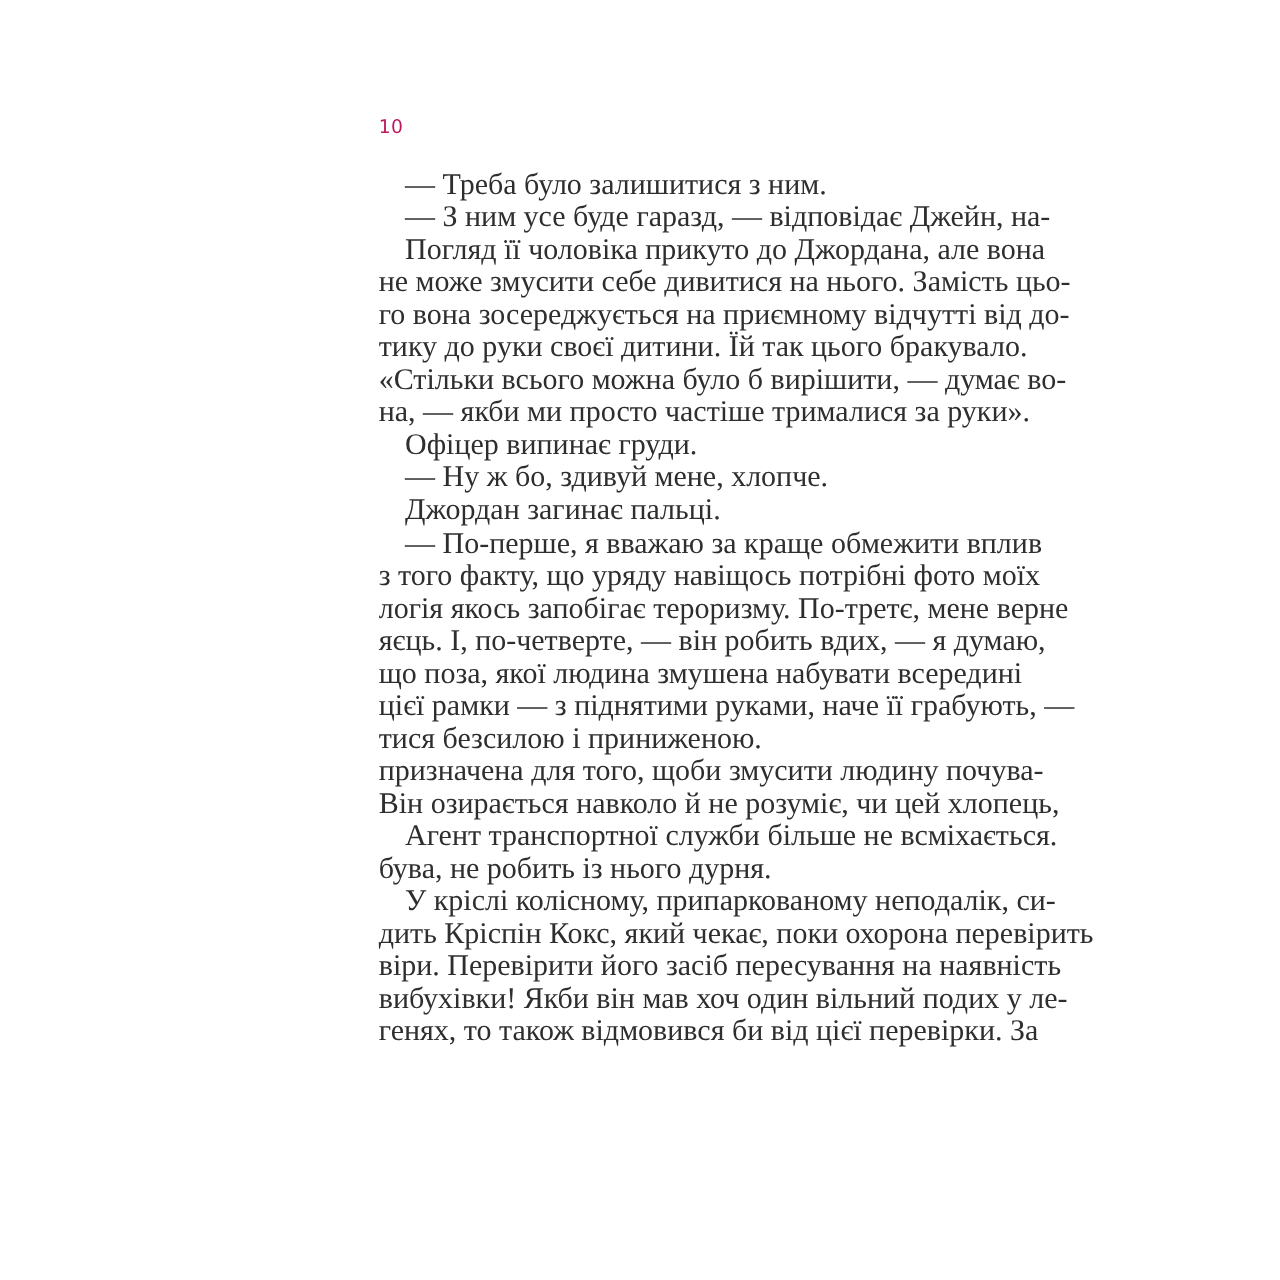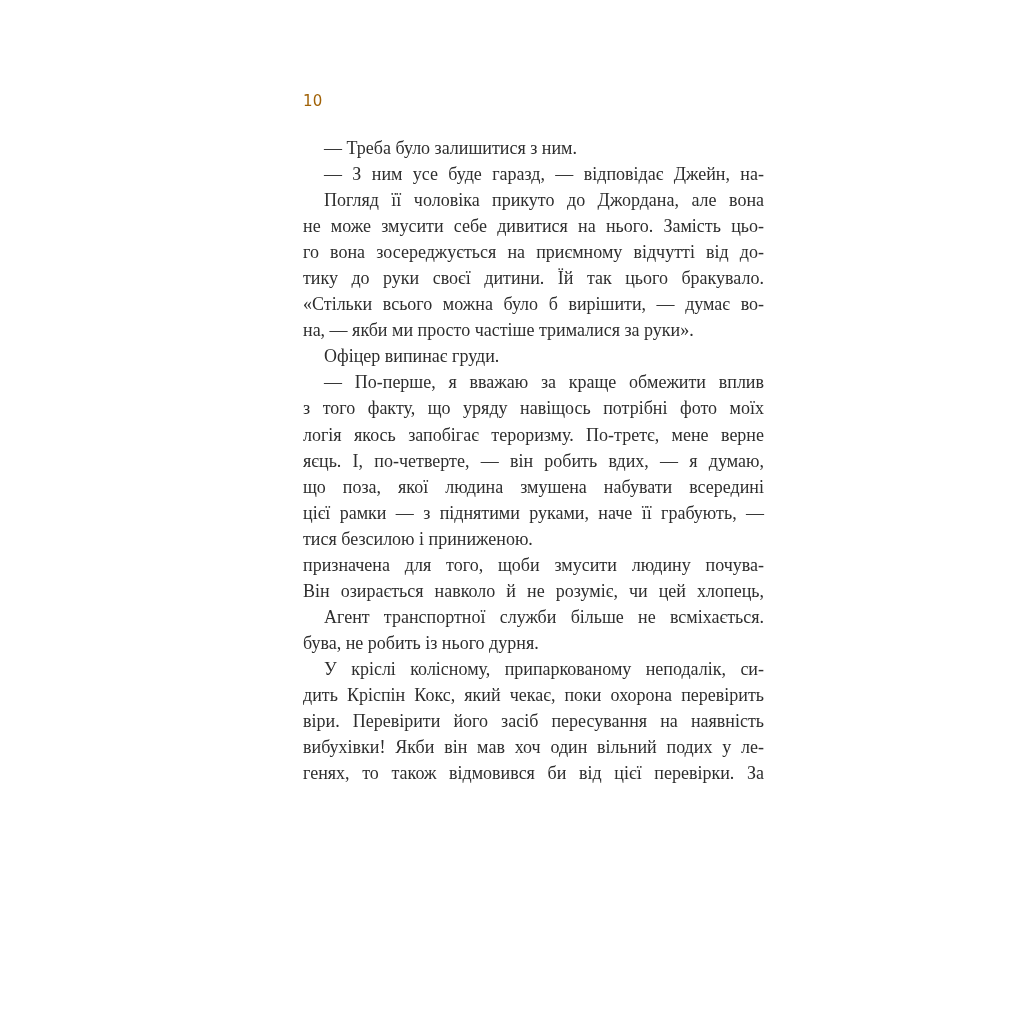--- a/index.html
+++ b/index.html
@@ -18,30 +18,30 @@
       left: 0; top: 0;
       width: 1024px; height: 1024px;
       background: #ffffff;
     }
     .page-number {
       position: absolute;
       left: 303px;
       top: 92px;
       font-family: "DejaVu Sans", sans-serif;
       font-size: 15px;
-      color: #a16207;
+      color: #be185d;
       letter-spacing: 0.3px;
     }
     .text-block {
       position: absolute;
       left: 303px;
       top: 135px;
       width: 461px;
       font-family: "Liberation Serif", "DejaVu Serif", serif;
-      font-size: 18px;
+      font-size: 24px;
       line-height: 26.05px;
       color: #2e2e2e;
       text-align: justify;
       hyphens: manual;
     }
     .line {
       display: block;
       text-align: justify;
       text-align-last: justify;
       white-space: nowrap;
@@ -64,20 +64,22 @@
   <div class="text-block">
     <span class="line indent last">— Треба було залишитися з ним.</span>
     <span class="line indent">— З ним усе буде гаразд, — відповідає Джейн, на-</span>
     <span class="line indent">Погляд її чоловіка прикуто до Джордана, але вона</span>
     <span class="line">не може змусити себе дивитися на нього. Замість цьо-</span>
     <span class="line">го вона зосереджується на приємному відчутті від до-</span>
     <span class="line">тику до руки своєї дитини. Їй так цього бракувало.</span>
     <span class="line">«Стільки всього можна було б вирішити, — думає во-</span>
     <span class="line last">на, — якби ми просто частіше трималися за руки».</span>
     <span class="line indent last">Офіцер випинає груди.</span>
+    <span class="line indent last">— Ну ж бо, здивуй мене, хлопче.</span>
+    <span class="line indent last">Джордан загинає пальці.</span>
     <span class="line indent">— По-перше, я вважаю за краще обмежити вплив</span>
     <span class="line">з того факту, що уряду навіщось потрібні фото моїх</span>
     <span class="line">логія якось запобігає тероризму. По-третє, мене верне</span>
     <span class="line">яєць. І, по-четверте, — він робить вдих, — я думаю,</span>
     <span class="line">що поза, якої людина змушена набувати всередині</span>
     <span class="line">цієї рамки — з піднятими руками, наче її грабують, —</span>
     <span class="line last">тися безсилою і приниженою.</span>
     <span class="line">призначена для того, щоби змусити людину почува-</span>
     <span class="line">Він озирається навколо й не розуміє, чи цей хлопець,</span>
     <span class="line indent">Агент транспортної служби більше не всміхається.</span>

